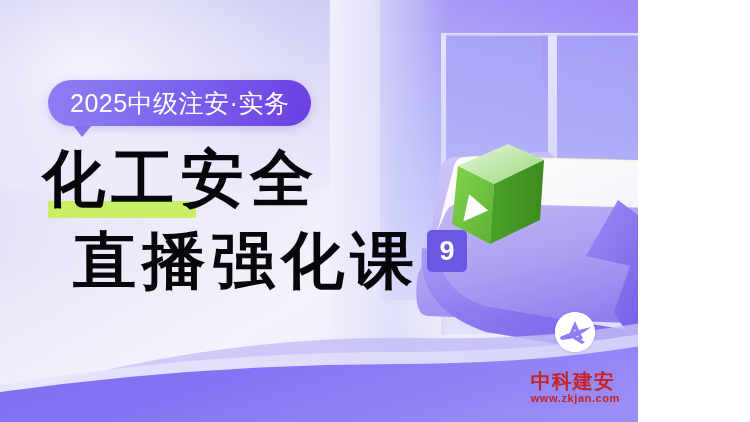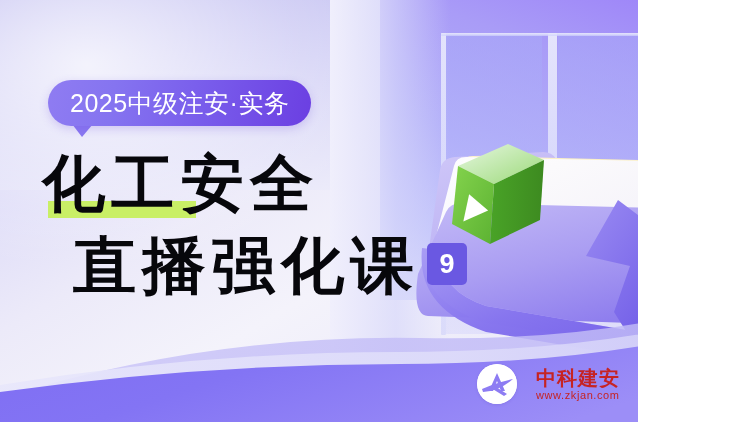--- a/index.html
+++ b/index.html
@@ -105,21 +105,21 @@
 
   
   .headline {
     position: absolute;
     left: 42px; top: 148px;
     z-index: 7;
   }
   .head-row {
     position: relative;
     display: flex;
-    align-items: center;
+    align-items: flex-start;
     height: 72px;
   }
   .head-row.second { margin-top: 10px; margin-left: 31px; }
   .head-text {
     position: relative;
     color: #07070b;
     font-family: "Liberation Serif", "DejaVu Serif", serif;
     font-size: 62px;
     font-weight: 700;
     line-height: 1;
@@ -160,20 +160,21 @@
 
   
   .logo {
     position: absolute;
     right: 18px;
     bottom: 18px;
     display: flex;
     align-items: center;
     gap: 19px;
     z-index: 8;
+    flex-direction: column;
   }
   .logo-mark {
     width: 40px; height: 40px;
     border-radius: 50%;
     background: #ffffff;
     position: relative;
     flex: 0 0 auto;
     box-shadow: 0 1px 3px rgba(80,60,180,0.18);
     overflow: hidden;
   }
@@ -185,21 +186,21 @@
     line-height: 1;
     letter-spacing: 1px;
     white-space: nowrap;
   }
   .logo-url {
     color: #c62323;
     font-size: 11px;
     line-height: 1;
     letter-spacing: 0.6px;
     white-space: nowrap;
-    font-weight: 400;
+    font-weight: 700;
   }
 </style>
 </head>
 <body>
 
 <div class="banner">
 
   <div class="bg-right-purple"></div>
   <div class="bg-top-left-tint"></div>
   <div class="bg-left-soft"></div>

